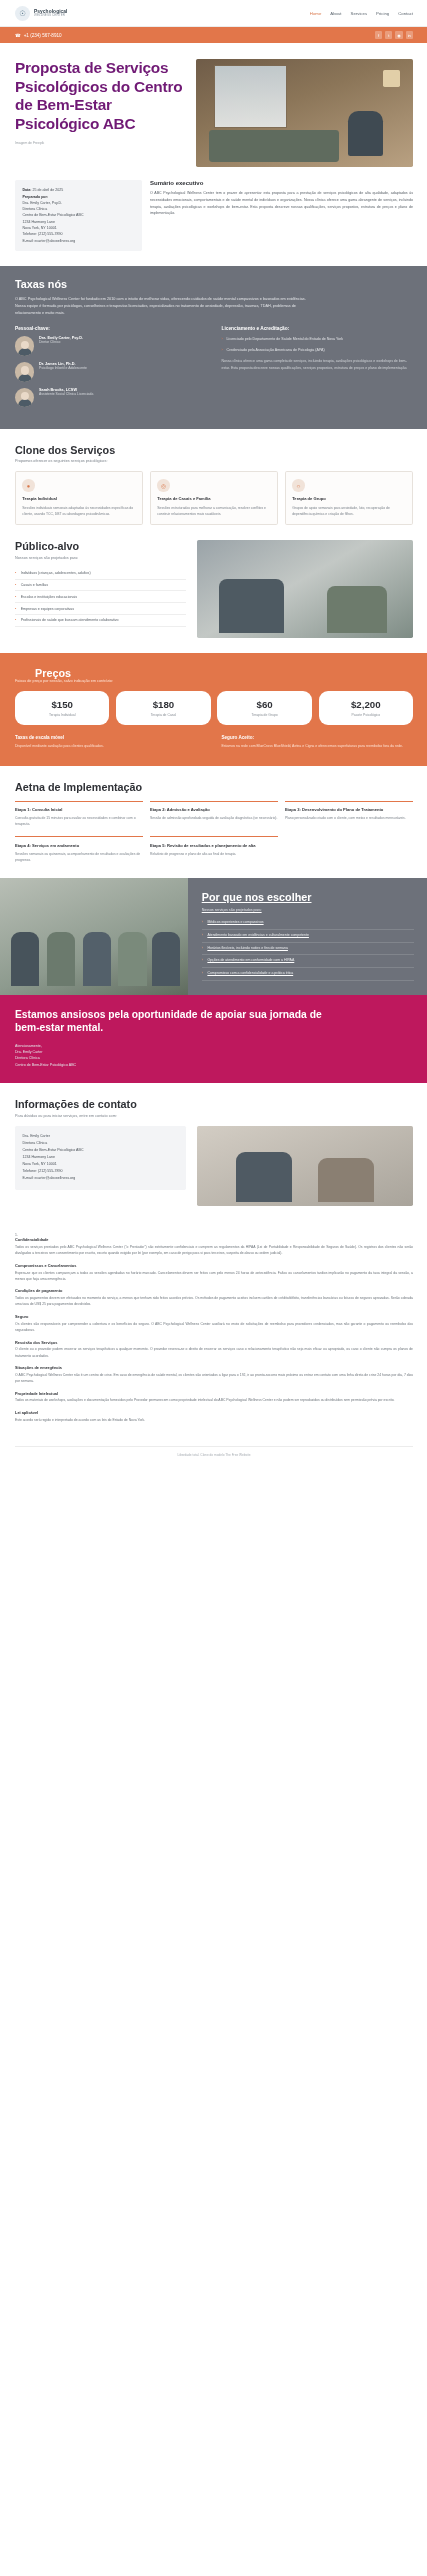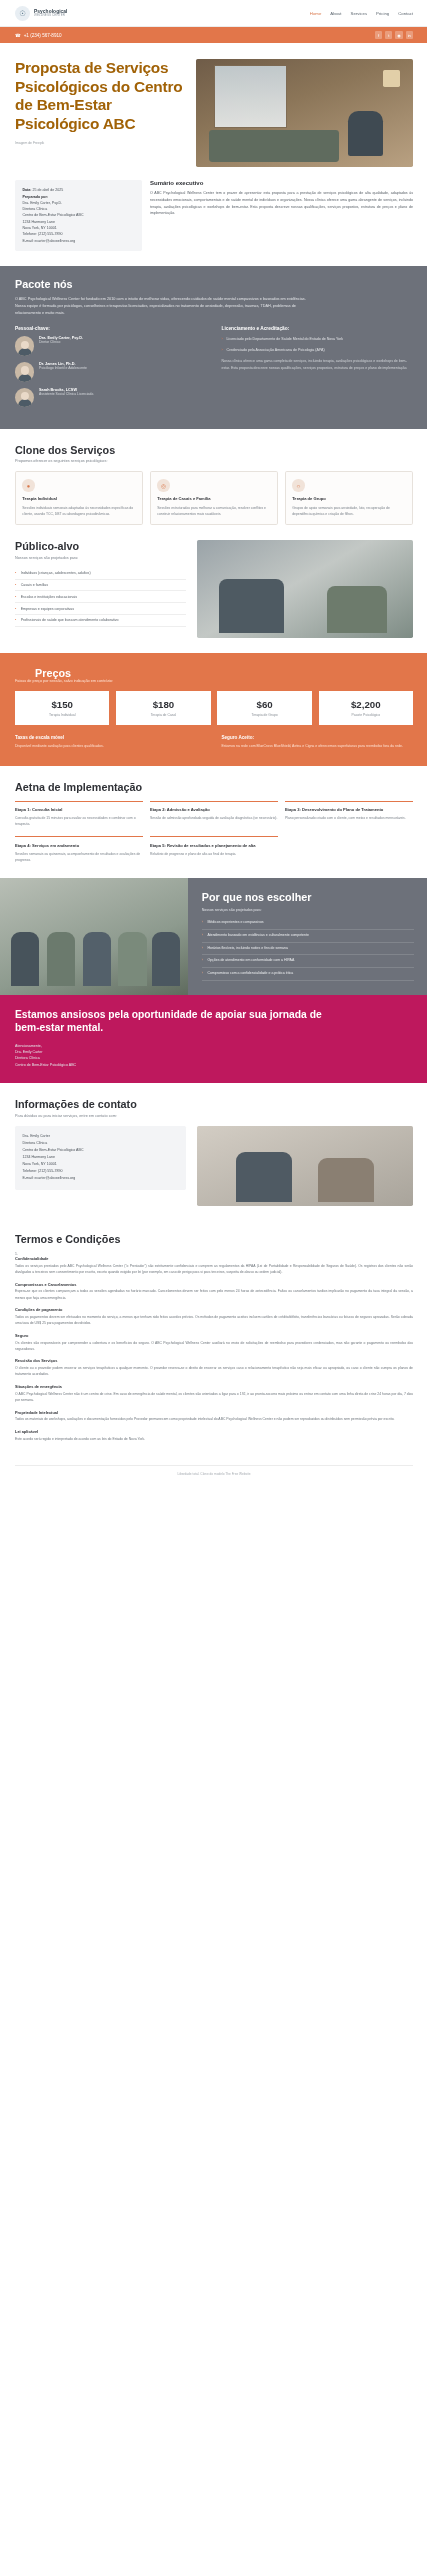--- a/index.html
+++ b/index.html
@@ -38,21 +38,21 @@
   .socials { display: flex; gap: 2.9px; }
   .soc {
     width: 7.4px; height: 7.4px; border-radius: 1.1px; background: rgba(255,255,255,.28);
     display: flex; align-items: center; justify-content: center; font-size: 4px; color: #fff;
   }
 
   
   .hero { display: flex; gap: 10.3px; padding: 16px 15px 5.7px 15px; align-items: flex-start; }
   .hero-left { width: 171px; }
   .hero h1 {
-    font-size: 15.4px; line-height: 1.22; font-weight: bold; color: #a16207; letter-spacing: -0.2px;
+    font-size: 15.4px; line-height: 1.22; font-weight: bold; color: #701a75; letter-spacing: -0.2px;
   }
   .hero-caption { margin-top: 6.8px; font-size: 3.4px; color: #9aa0a6; }
   .hero-img {
     flex: 1; height: 108px; border-radius: 1.7px; overflow: hidden; position: relative;
     background: linear-gradient(160deg,#6f5c48 0%, #8b7558 40%, #b9a182 100%);
   }
   .hero-img .win {
     position: absolute; left: 8%; top: 6%; width: 34%; height: 58%;
     background: linear-gradient(180deg,#cdd9e0,#eef3f5); opacity: .85;
     border: 1.7px solid #7d6a53;
@@ -138,21 +138,21 @@
   }
   .aud-img .f1 { position: absolute; left: 10%; bottom: 6%; width: 30%; height: 55%; background: #4e5a62; border-radius: 8px 8px 0 0; }
   .aud-img .f2 { position: absolute; right: 12%; bottom: 6%; width: 28%; height: 48%; background: #6d7b6c; border-radius: 8px 8px 0 0; }
 
   
   .band-orange { background: #e2764a; color: #fff; padding: 13.7px 15px 16px 15px; }
   .band-orange h2 { font-size: 10.8px; padding-left: 20px; }
   .band-orange .sec-sub { color: #ffe3d5; }
   .price-row { display: flex; gap: 6.8px; margin: 8px 0 10.3px 0; }
   .price {
-    flex: 1; background: #fff; border-radius: 0; padding: 8px 15px; text-align: center;
+    flex: 1; background: #fff; border-radius: 9px; padding: 8px 15px; text-align: center;
   }
   .price .amt { font-size: 9.7px; font-weight: bold; color: #2f3136; }
   .price .lbl { font-size: 3.4px; color: #8a9097; margin-top: 2.9px; }
   .price-notes { display: flex; gap: 15px; }
   .pn { flex: 1; }
   .pn h5 { font-size: 4.6px; margin-bottom: 2.9px; }
   .pn p { font-size: 3.5px; line-height: 1.85; color: #ffe0d1; }
 
   
   .steps { display: flex; gap: 6.8px; margin-top: 8px; }
@@ -166,21 +166,21 @@
     width: 188px; height: 117px; position: relative; overflow: hidden;
     background: linear-gradient(160deg,#b9bfb6 0%, #8d9a8e 60%, #5f6b5e 100%);
   }
   .why-img i {
     position: absolute; bottom: 8%; width: 15%; height: 46%; background: #47535b;
     border-radius: 9px 9px 0 0;
   }
   .why-img i:nth-child(1){left:6%;} .why-img i:nth-child(2){left:25%;background:#6b7a6d;}
   .why-img i:nth-child(3){left:44%;background:#53606a;} .why-img i:nth-child(4){left:63%;background:#7a8a7b;}
   .why-img i:nth-child(5){left:81%;background:#4b5760;}
-  .why-box { flex: 1; background: #6d717a; color: #fff; padding: 12.5px 13.7px; }
+  .why-box { flex: 1; background: #6d717a; color: #fff; padding: 12.5px 13.7px; text-decoration: underline; }
   .why-box h2 { font-size: 10.8px; line-height: 1.15; margin-bottom: 4.6px; }
   .why-box .sub { font-size: 3.6px; color: #e0e2e6; margin-bottom: 5.7px; }
   .why-item { font-size: 3.5px; line-height: 1.7; color: #eceef0; padding: 2.9px 0 2.9px 5.7px; position: relative; border-bottom: 0.6px solid rgba(255,255,255,.14); }
   .why-item::before { content: "›"; position: absolute; left: 0; color: #f0a67f; }
 
   
   .band-dark { background: #be185d; color: #fff; padding: 13.7px 15px 15px 15px; }
   .band-dark h2 { font-size: 10.3px; line-height: 1.25; max-width: 319px; }
   .sign { margin-top: 8px; font-size: 3.6px; line-height: 1.8; color: #e4e6e9; }
 
@@ -269,21 +269,21 @@
       <div>Telefone: (212) 555-7890</div>
       <div>E-mail: ecarter@abcwellness.org</div>
     </div>
     <div class="summary">
       <h3>Sumário executivo</h3>
       <p>O ABC Psychological Wellness Center tem o prazer de apresentar esta proposta para a prestação de serviços psicológicos de alta qualidade, adaptados às necessidades emocionais, comportamentais e de saúde mental de indivíduos e organizações. Nossa clínica oferece uma gama abrangente de serviços, incluindo terapia, avaliações psicológicas e workshops de bem-estar. Esta proposta descreve nossas qualificações, serviços propostos, estrutura de preços e plano de implementação.</p>
     </div>
   </div>
 
   <div class="band-gray">
-    <h2>Pacote nós</h2>
+    <h2>Taxas nós</h2>
     <p>O ABC Psychological Wellness Center foi fundado em 2010 com o intuito de melhorar vidas, oferecendo cuidados de saúde mental compassivos e baseados em evidências. Nossa equipe é formada por psicólogos, conselheiros e terapeutas licenciados, especializados no tratamento de ansiedade, depressão, traumas, TDAH, problemas de relacionamento e muito mais.</p>
 
     <div class="two-col">
       <div class="col">
         <h4>Pessoal-chave:</h4>
 
         <div class="person-row">
           <div class="avatar"></div>
           <div>
             <div class="p-name">Dra. Emily Carter, Psy.D.</div>
@@ -462,21 +462,20 @@
         <div>E-mail: ecarter@abcwellness.org</div>
       </div>
       <div class="contact-img">
         <div class="c1"></div>
         <div class="c2"></div>
       </div>
     </div>
   </div>
 
   <div class="terms">
-    <h2>Termos e Condições</h2>
 
     <div class="term">
       <div class="term-num">1.</div>
       <h6>Confidencialidade</h6>
       <p>Todos os serviços prestados pelo ABC Psychological Wellness Center ("o Prestador") são estritamente confidenciais e cumprem as regulamentos da HIPAA (Lei de Portabilidade e Responsabilidade de Seguros de Saúde). Os registros dos clientes não serão divulgados a terceiros sem consentimento por escrito, exceto quando exigido por lei (por exemplo, em caso de perigo para si para terceiros, suspeita de abuso ou ordem judicial).</p>
     </div>
     <div class="term">
       <h6>Compromissos e Cancelamentos</h6>
       <p>Espera-se que os clientes compareçam a todas as sessões agendadas no horário marcado. Cancelamentos devem ser feitos com pelo menos 24 horas de antecedência. Faltas ou cancelamentos tardios implicarão no pagamento da taxa integral da sessão, a menos que haja uma emergência.</p>
     </div>

